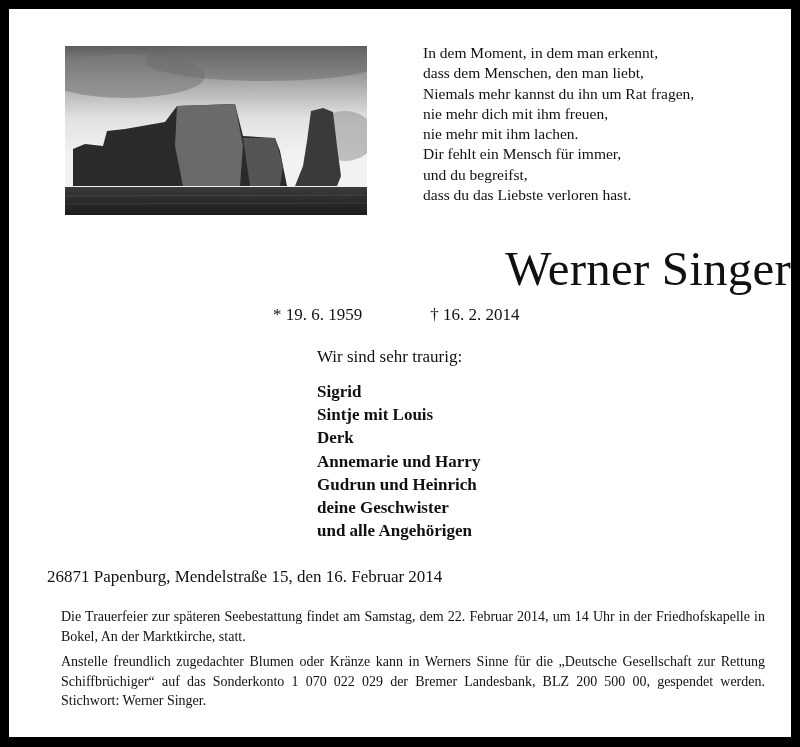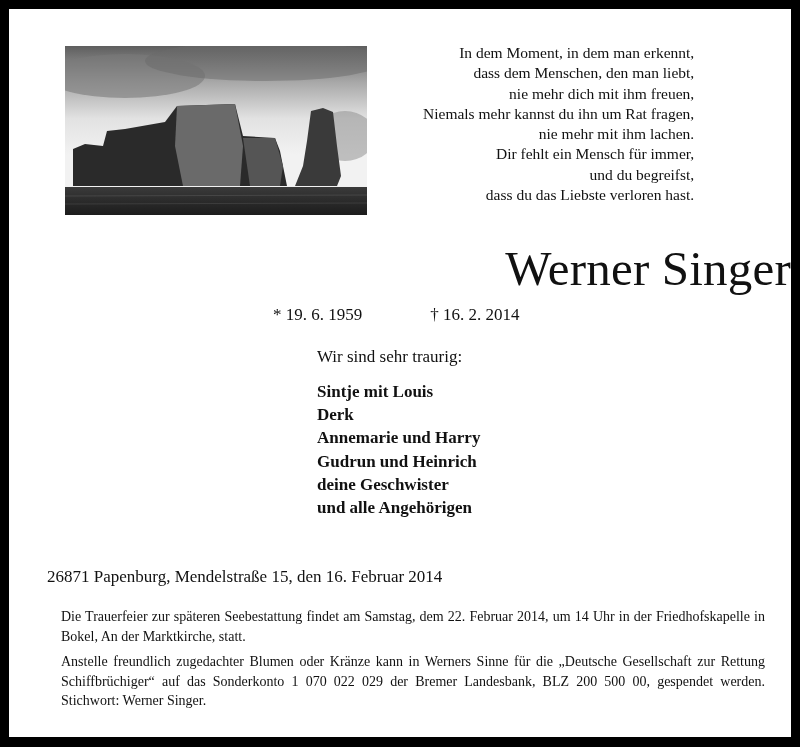--- a/index.html
+++ b/index.html
@@ -25,21 +25,21 @@
       background: linear-gradient(180deg, #6e6e6e 0%, #9c9c9c 18%, #d6d6d6 38%, #efefef 55%, #e6e6e6 68%, #4a4a4a 70%, #2a2a2a 100%);
     }
     .photo svg { position: absolute; left: 0; top: 0; }
     .poem {
       position: absolute;
       left: 414px; top: 34px;
       font-size: 15.5px;
       line-height: 20.3px;
       white-space: nowrap;
     }
-    .poem div { margin: 0; text-align: right; }
+    .poem div { margin: 0; }
     .name {
       position: absolute;
       left: 0; top: 232px;
       width: 782px;
       text-align: right;
       font-size: 49px;
       line-height: 56px;
       letter-spacing: 0.2px;
     }
     .dates {
@@ -106,36 +106,37 @@
       <path d="M230,140 L238,120 L242,95 L246,65 L258,62 L268,66 L272,100 L276,130 L272,140 Z" fill="#3a3a3a"></path>
       <rect x="0" y="141" width="302" height="28" fill="url(#sea)"></rect>
       <line x1="0" y1="150" x2="302" y2="149" stroke="#555" stroke-width="1" opacity="0.6"></line>
       <line x1="0" y1="158" x2="302" y2="157" stroke="#4a4a4a" stroke-width="1" opacity="0.6"></line>
     </svg>
   </div>
 
   <div class="poem">
     <div>In dem Moment, in dem man erkennt,</div>
     <div>dass dem Menschen, den man liebt,</div>
+    <div>Niemals mehr kannst du ihn um Rat fragen,</div>
     <div>nie mehr dich mit ihm freuen,</div>
-    <div>Niemals mehr kannst du ihn um Rat fragen,</div>
     <div>nie mehr mit ihm lachen.</div>
     <div>Dir fehlt ein Mensch für immer,</div>
     <div>und du begreifst,</div>
     <div>dass du das Liebste verloren hast.</div>
   </div>
 
   <div class="name">Werner Singer</div>
 
   <div class="dates">
     <span>* 19. 6. 1959</span><span class="death">† 16. 2. 2014</span>
   </div>
 
   <div class="mourners">
     <div class="intro">Wir sind sehr traurig:</div>
+    <div class="m">Sigrid</div>
     <div class="m">Sintje mit Louis</div>
     <div class="m">Derk</div>
     <div class="m">Annemarie und Harry</div>
     <div class="m">Gudrun und Heinrich</div>
     <div class="m">deine Geschwister</div>
     <div class="m">und alle Angehörigen</div>
   </div>
 
   <div class="place">26871 Papenburg, Mendelstraße 15, den 16. Februar 2014</div>
 

